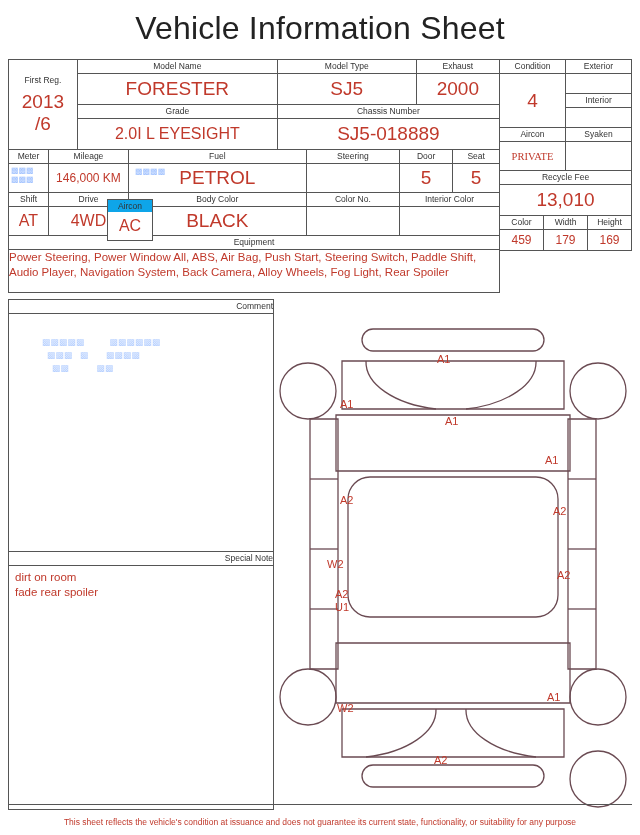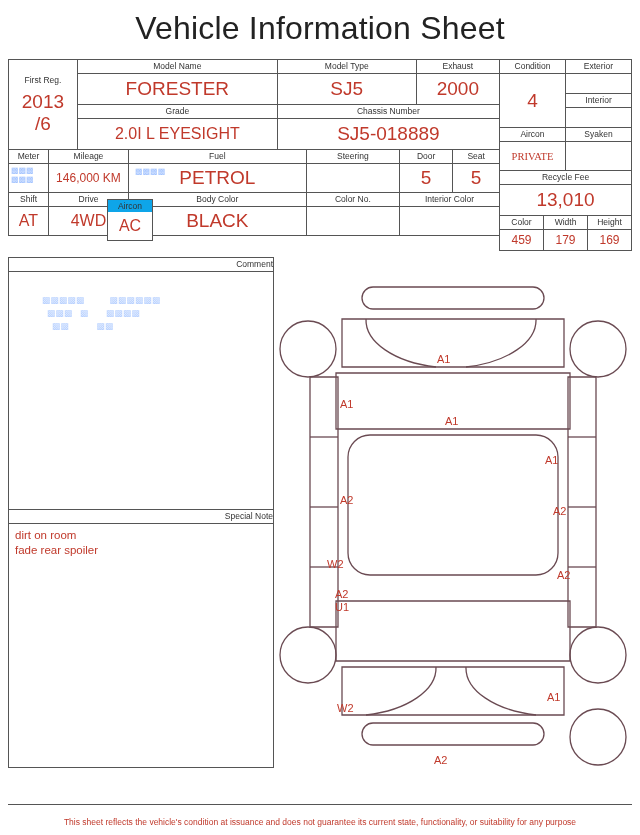--- a/index.html
+++ b/index.html
@@ -146,20 +146,30 @@
         <tr>
           <td class="cellv mid" style="height:28px">AT</td>
           <td class="cellv mid">4WD</td>
           <td class="cellv big">BLACK</td>
           <td class="cellv mid"></td>
           <td class="cellv mid" colspan="2"></td>
         </tr>
       </tbody>
         </table>
 
+      <table style="margin-top:-1px;width:100%">
+        <tbody>
+            <tr>
+          <td class="cellh">Equipment</td>
+        </tr>
+        <tr>
+          <td class="equip" style="height:42px;vertical-align:top">Power Steering, Power Window  All, ABS, Air Bag, Push Start, Steering Switch, Paddle Shift, Audio Player, Navigation System, Back Camera, Alloy Wheels, Fog Light, Rear Spoiler</td>
+        </tr>
+      </tbody>
+        </table>
     </div>
 
     <div class="rightblk" style="margin-left:-1px">
       <table>
         <colgroup>
             <col style="width:66px">
             <col style="width:66px">
           </colgroup>
         <tbody>
             <tr>

